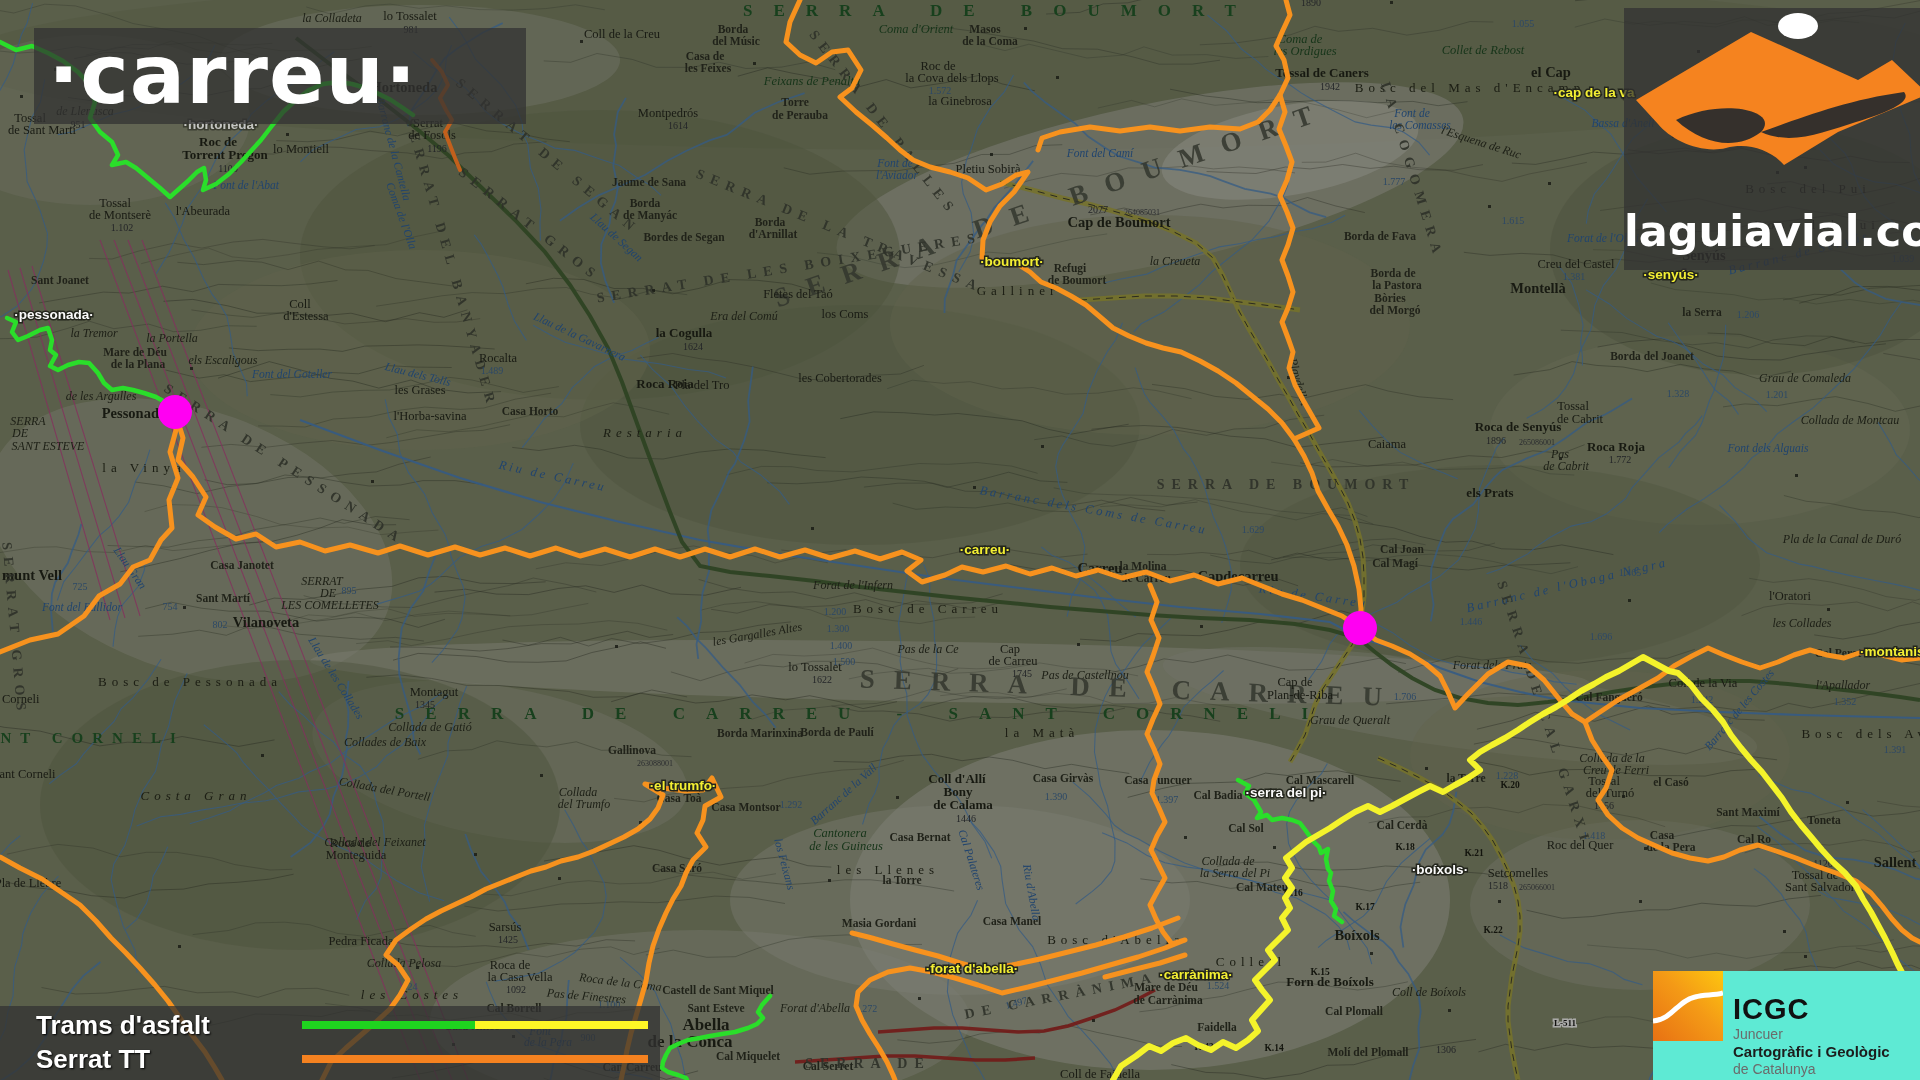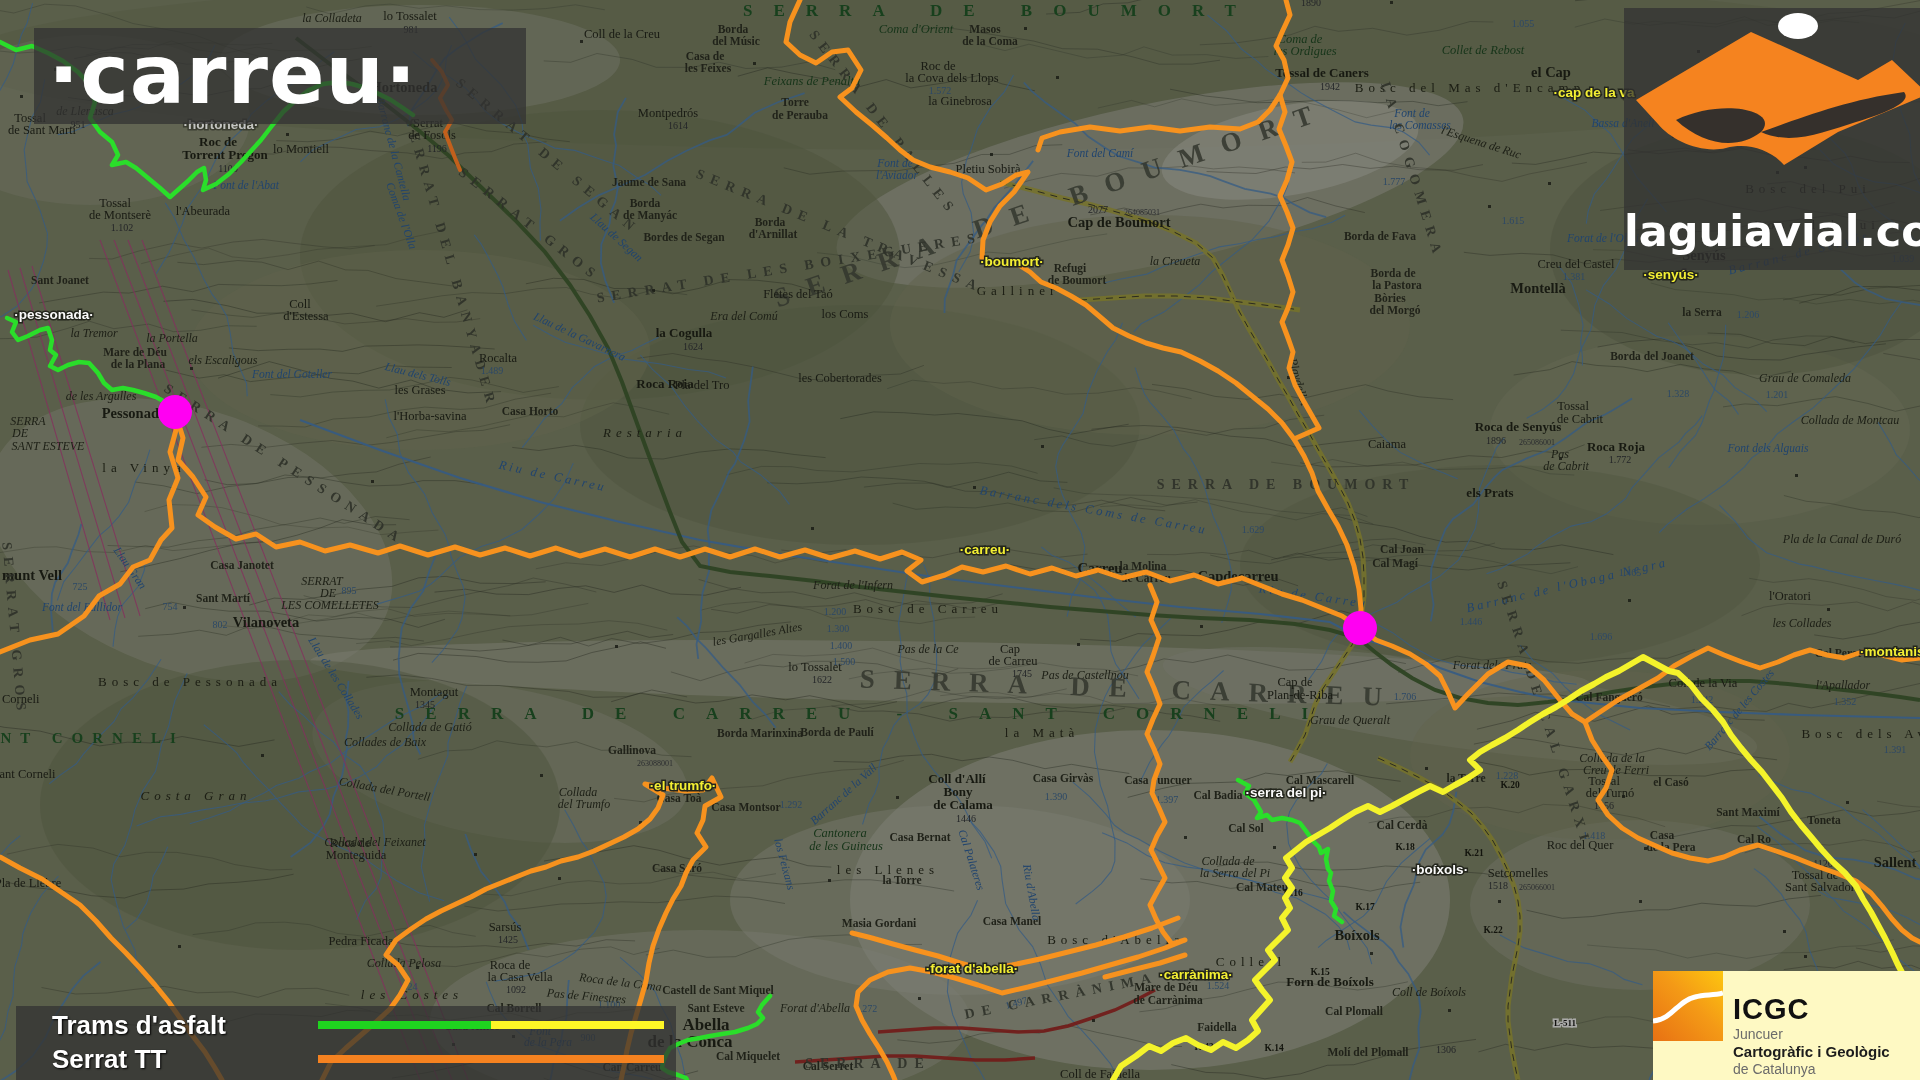--- a/index.html
+++ b/index.html
@@ -7,28 +7,28 @@
   #map{position:absolute;left:0;top:0;}
   .panel{position:absolute;background:rgba(50,50,50,.74);}
   
   #titleBox{left:34px;top:28px;width:492px;height:96px;}
   #titleBox span{display:block;color:#fff;font:700 82px "DejaVu Sans",sans-serif;line-height:94px;padding-left:14px;letter-spacing:1px;}
   
   #brandBox{left:1624px;top:8px;width:332px;height:262px;}
   #brandBox svg{position:absolute;left:0;top:0;}
   #brandText{position:absolute;left:0;bottom:14px;width:100%;text-align:center;color:#fff;font:700 43px "DejaVu Sans",sans-serif;letter-spacing:0px;}
   
-  #legendBox{left:0;top:1006px;width:660px;height:74px;margin-left:16px;}
+  #legendBox{left:0;top:1006px;width:660px;height:74px;}
   .lg-row{position:absolute;left:0;width:660px;height:30px;display:flex;align-items:center;}
   .lg-row.r1{top:4px}.lg-row.r2{top:38px}
   .lg-label{color:#fff;font:700 26px "Liberation Sans",sans-serif;padding-left:36px;width:250px;text-shadow:1px 1px 2px #000;}
   .lg-line{position:absolute;left:302px;top:11px;width:346px;height:8px;display:flex;}
   .lg-line i{display:block;height:8px;flex:1;}
   
-  #icgcBox{position:absolute;left:1653px;top:971px;width:267px;height:109px;background:#fef9c3;}
+  #icgcBox{position:absolute;left:1653px;top:971px;width:267px;height:109px;background:#5eead4;}
   #icgcLogo{position:absolute;left:0;top:0;width:70px;height:70px;background:linear-gradient(45deg,#e87113 0%,#f49a16 55%,#fdc60f 100%);}
   #icgcText{position:absolute;left:80px;top:22px;color:#111;}
   .icgc-acro{font:700 29px "Liberation Sans",sans-serif;color:#111;letter-spacing:1px;}
   .icgc-l1,.icgc-l3{font:14px "Liberation Sans",sans-serif;color:#6b6b6b;line-height:17px;}
   .icgc-l2{font:700 15px "Liberation Sans",sans-serif;color:#1c1c1c;line-height:18px;}
   
   text.ml{font-family:"Liberation Serif",serif;}
   .pk{font:700 13px "Liberation Serif",serif;fill:#1c1f15;}
   .pks{font:12.5px "Liberation Serif",serif;fill:#20231a;}
   .sp{font:13px "Liberation Serif",serif;fill:#232619;letter-spacing:5px;}

